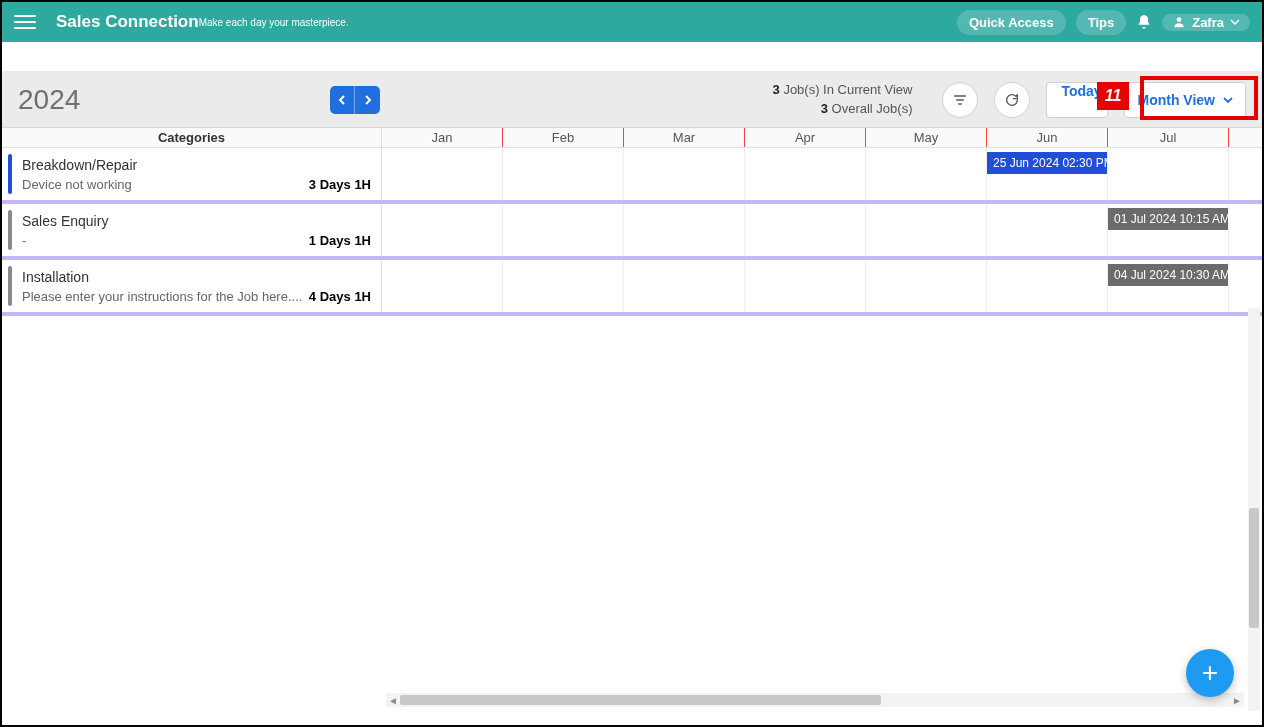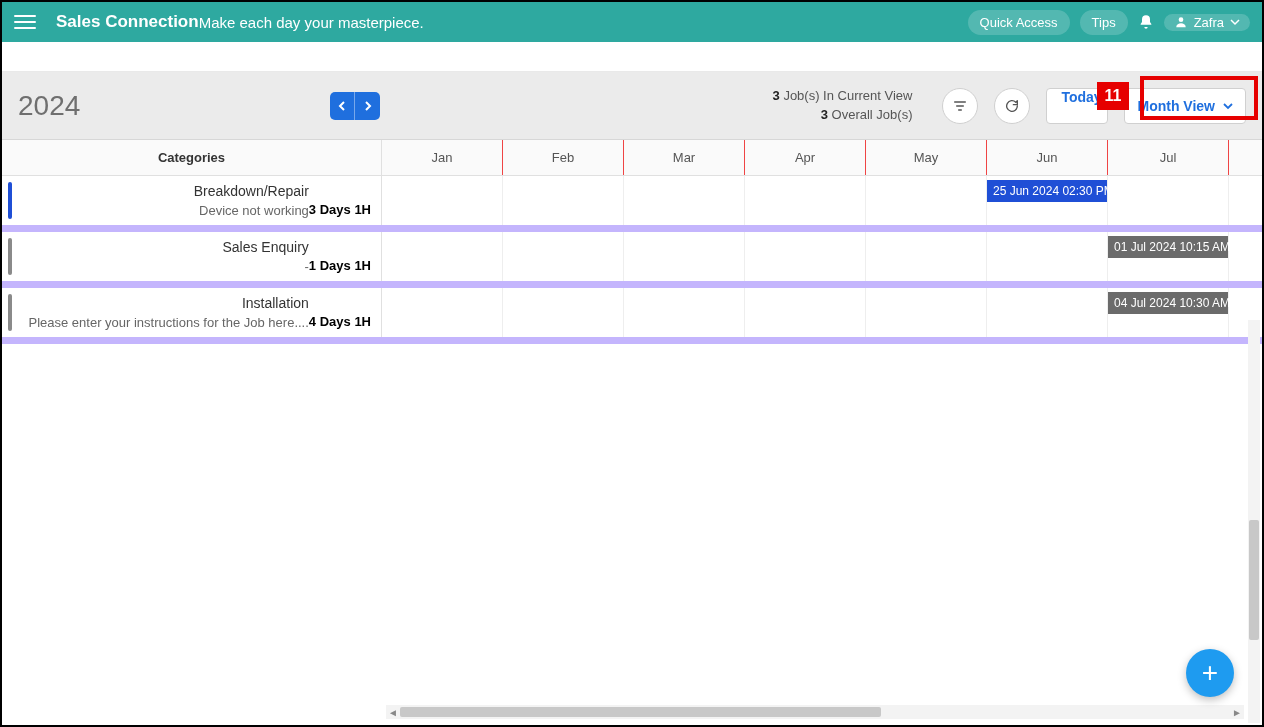--- a/index.html
+++ b/index.html
@@ -3,50 +3,50 @@
 <meta charset="utf-8">
 <style>
   * { box-sizing: border-box; margin: 0; padding: 0; }
   body { font-family: Arial, sans-serif; background: #fff; overflow: hidden; }
   .app-frame { width: 1264px; height: 727px; border: 2px solid #000; position: relative; background: #fff; overflow: hidden; }
 
   .header { height: 40px; background: #2ea9a0; display: flex; align-items: center; color: #fff; padding: 0 12px; position: relative; }
   .hamburger { width: 22px; height: 22px; cursor: pointer; display: flex; flex-direction: column; justify-content: center; gap: 4px; margin-right: 20px; }
   .hamburger span { display: block; height: 2px; background: #fff; border-radius: 1px; }
   .brand { font-weight: bold; font-size: 17px; }
-  .tagline { font-size: 15px; }
-  .header-right { margin-left: auto; display: flex; align-items: center; gap: 10px; }
+  .tagline { font-size: 10px; }
+  .header-right { margin-left: auto; display: flex; align-items: center; gap: 10px; font-weight: bold; }
   .pill { background: rgba(255,255,255,0.18); color: #fff; font-size: 13px; padding: 5px 12px; border-radius: 14px; cursor: pointer; }
   .bell-icon { width: 16px; height: 16px; cursor: pointer; }
   .user-chip { background: rgba(255,255,255,0.18); display: flex; align-items: center; gap: 6px; padding: 1px 10px; border-radius: 14px; cursor: pointer; font-size: 13px; }
   .person-icon { width: 14px; height: 14px; }
 
   .sub-strip { height: 30px; background: #fff; border-bottom: 1px solid #e9e9e9; }
 
-  .toolbar { height: 68px; background: #ebebeb; display: flex; align-items: center; padding: 0 16px; border-bottom: 1px solid #d7d7d7; position: relative; }
+  .toolbar { height: 56px; background: #ebebeb; display: flex; align-items: center; padding: 0 16px; border-bottom: 1px solid #d7d7d7; position: relative; }
   .year { font-size: 28px; color: #6f6f6f; }
   .nav-buttons { margin-left: 250px; display: flex; background: #1f6fde; border-radius: 5px; overflow: hidden; }
   .nav-btn { width: 25px; height: 28px; display: flex; align-items: center; justify-content: center; cursor: pointer; }
   .nav-btn.left { border-right: 1px solid rgba(255,255,255,0.4); }
   .nav-btn svg { width: 10px; height: 10px; }
   .toolbar-right { margin-left: auto; display: flex; align-items: center; gap: 16px; }
   .counts { text-align: right; color: #555; font-size: 13px; line-height: 1.4; margin-right: 14px; }
   .counts b { color: #222; }
   .circle-btn { width: 36px; height: 36px; border-radius: 50%; border: 1px solid #d0d0d0; background: #fff; display: flex; align-items: center; justify-content: center; cursor: pointer; }
   .today-btn { height: 36px; border: 1px solid #d0d0d0; background: #fff; border-radius: 4px; padding: 0 14px; color: #1f6fde; font-weight: bold; font-size: 14px; cursor: pointer; position: relative; z-index: 0; width: 62px; overflow: hidden; }
   .view-dropdown { height: 36px; border: 1px solid #d0d0d0; background: #fff; border-radius: 4px; padding: 0 12px; color: #1f6fde; font-weight: bold; font-size: 14px; cursor: pointer; display: flex; align-items: center; gap: 8px; position: relative; text-align: center; }
-  .callout { position: absolute; width: 32px; height: 28px; background: #e60000; color: #fff; font-weight: bold; display: flex; align-items: center; justify-content: center; font-size: 16px; z-index: 10; }
+  .callout { position: absolute; width: 32px; height: 28px; background: #e60000; color: #fff; font-weight: bold; display: flex; align-items: center; justify-content: center; font-size: 16px; z-index: 10; font-style: italic; }
   .highlight-box { position: absolute; border: 4px solid #e60000; pointer-events: none; z-index: 9; }
 
   .grid-area { position: relative; height: calc(727px - 40px - 30px - 70px - 4px); overflow: hidden; }
-  .grid-header { display: flex; height: 36px; background: #fafafa; border-bottom: 1px solid #e0e0e0; font-size: 13px; color: #555; }
+  .grid-header { display: flex; height: 20px; background: #fafafa; border-bottom: 1px solid #e0e0e0; font-size: 13px; color: #555; }
   .cat-head { width: 380px; display: flex; align-items: center; justify-content: center; font-weight: bold; color: #333; border-right: 1px solid #e0e0e0; }
   .month-head { width: 121px; display: flex; align-items: center; justify-content: center; border-right: 1px solid #ef4444; }
   .grid-body { position: relative; }
-  .row { display: flex; height: 56px; border-bottom: 7px solid #c4b5fd; text-align: right; }
+  .row { display: flex; height: 56px; border-bottom: 4px solid #c4b5fd; }
   .cat-cell { width: 380px; border-right: 1px solid #e0e0e0; display: flex; align-items: stretch; padding: 6px 10px 6px 6px; position: relative; }
   .color-bar { width: 4px; border-radius: 2px; margin-right: 10px; flex-shrink: 0; }
   .cat-text { flex: 1; display: flex; flex-direction: column; justify-content: center; min-width: 0; }
   .cat-title { font-size: 14px; color: #333; white-space: nowrap; overflow: hidden; text-overflow: ellipsis; }
   .cat-sub { font-size: 13px; color: #666; white-space: nowrap; overflow: hidden; text-overflow: ellipsis; margin-top: 4px; }
   .cat-duration { font-size: 13px; font-weight: bold; color: #000000; display: flex; align-items: flex-end; padding-bottom: 2px; flex-shrink: 0; }
   .month-cell { width: 121px; border-right: 1px solid #eee; position: relative; }
   .event-pill { position: absolute; top: 4px; left: 0; right: 0; height: 22px; color: #fff; font-size: 12px; display: flex; align-items: center; padding: 0 6px; white-space: nowrap; }
   .event-blue { background: #1f4fd6; }
   .event-gray { background: #6b6b6b; }

